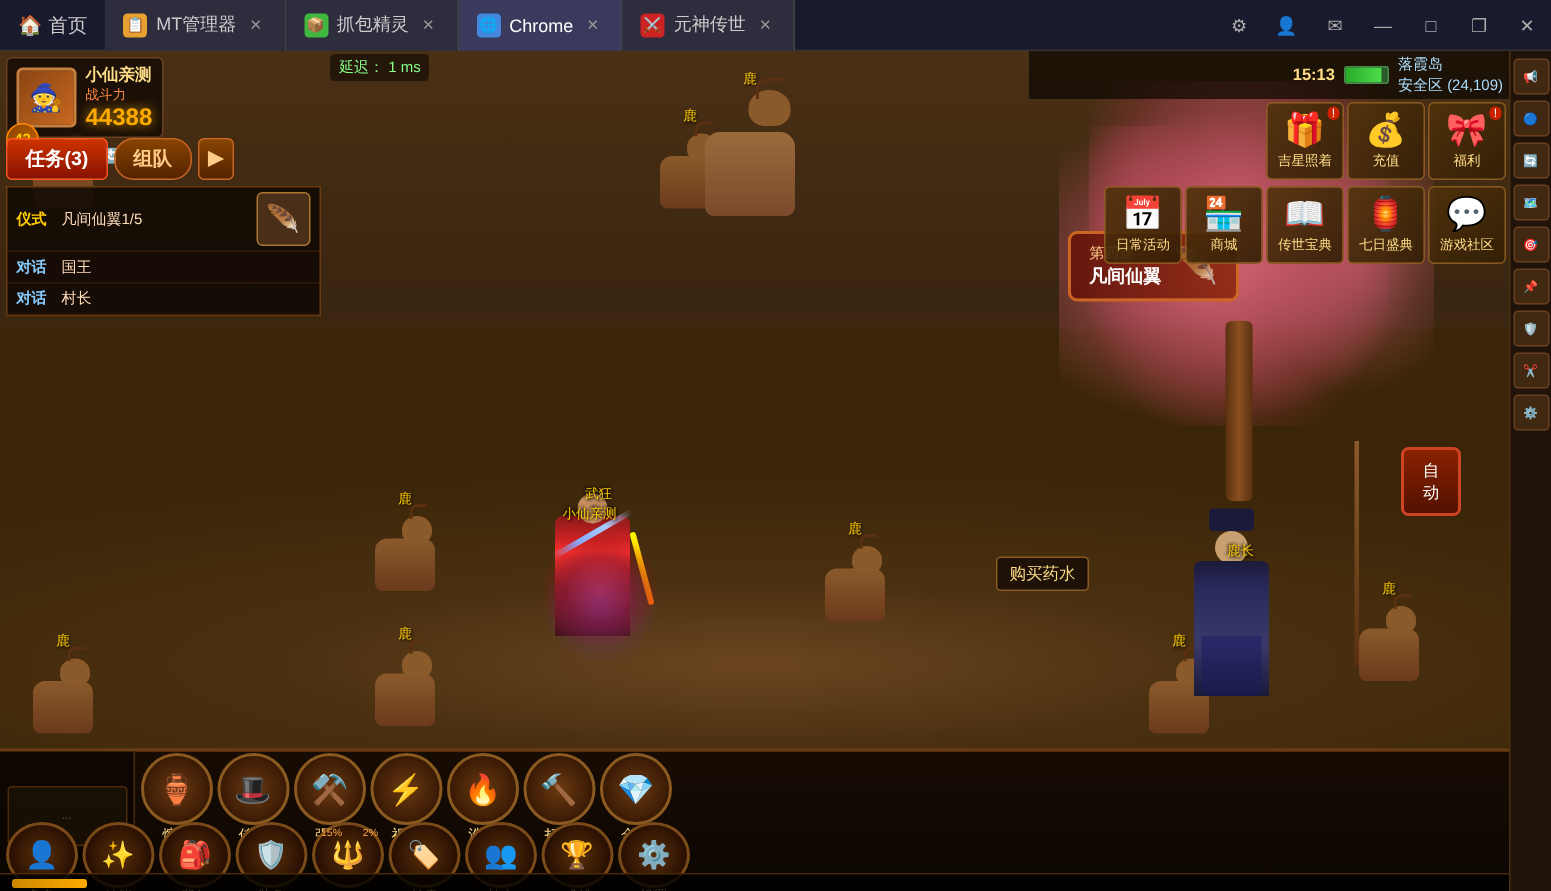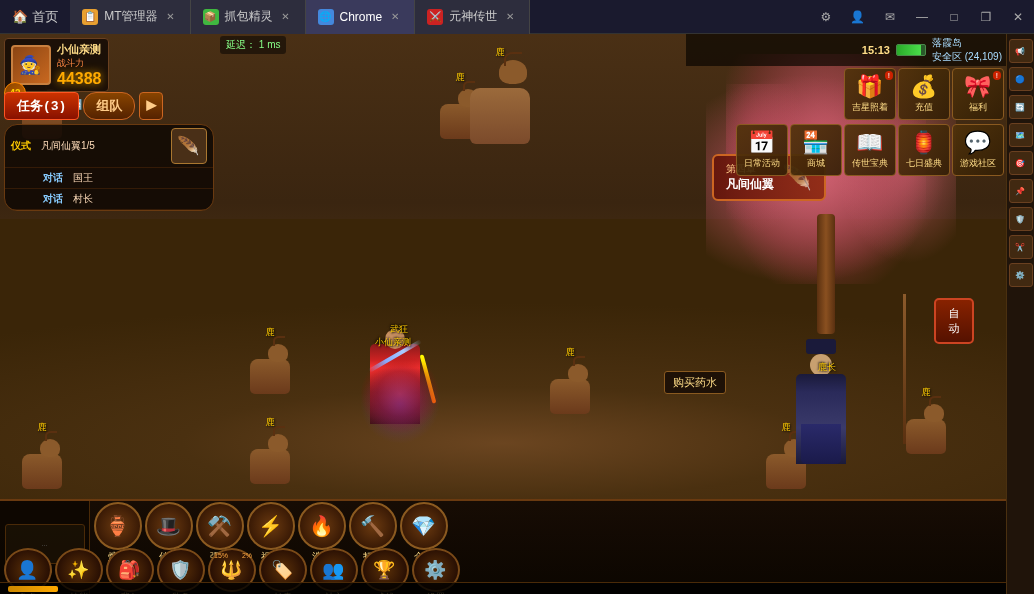--- a/index.html
+++ b/index.html
@@ -399,21 +399,20 @@
       border-radius: 4px;
       font-size: 13px;
       font-weight: bold;
       cursor: pointer;
       border: 1px solid;
     }
     .btn-quest {
       background: linear-gradient(180deg, #cc3300, #881100);
       border-color: #ff5522;
       color: #fff;
-      font-family: Liberation Mono, monospace;
     }
     .btn-team {
       background: linear-gradient(180deg, #884400, #552200);
       border-color: #cc6622;
       color: #ffcc88;
       border-radius: 13px;
     }
     .btn-arrow {
       background: linear-gradient(180deg, #884400, #552200);
       border-color: #cc6622;
@@ -422,39 +421,39 @@
     }
 
     
     #quest-list {
       position: absolute;
       top: 90px;
       left: 4px;
       width: 210px;
       background: rgba(15,8,3,0.85);
       border: 1px solid #6a3a10;
-      border-radius: 13px;
+      border-radius: 0;
       z-index: 30;
       overflow: hidden;
     }
     .quest-item {
       display: flex;
       align-items: center;
       padding: 3px 6px;
       border-bottom: 1px solid rgba(100,50,10,0.4);
       cursor: pointer;
     }
     .quest-type {
       font-size: 10px;
       color: #ff8844;
       min-width: 30px;
       font-weight: bold;
     }
     .quest-type.ceremony { color: #ffcc00; }
-    .quest-type.dialog { color: #88ccff; margin-left: 32px; }
+    .quest-type.dialog { color: #88ccff; }
     .quest-type.main { color: #ff4422; }
     .quest-name {
       font-size: 10px;
       color: #ffddbb;
       flex: 1;
     }
     .quest-wing-icon {
       width: 36px;
       height: 36px;
       background: rgba(150,100,50,0.4);

